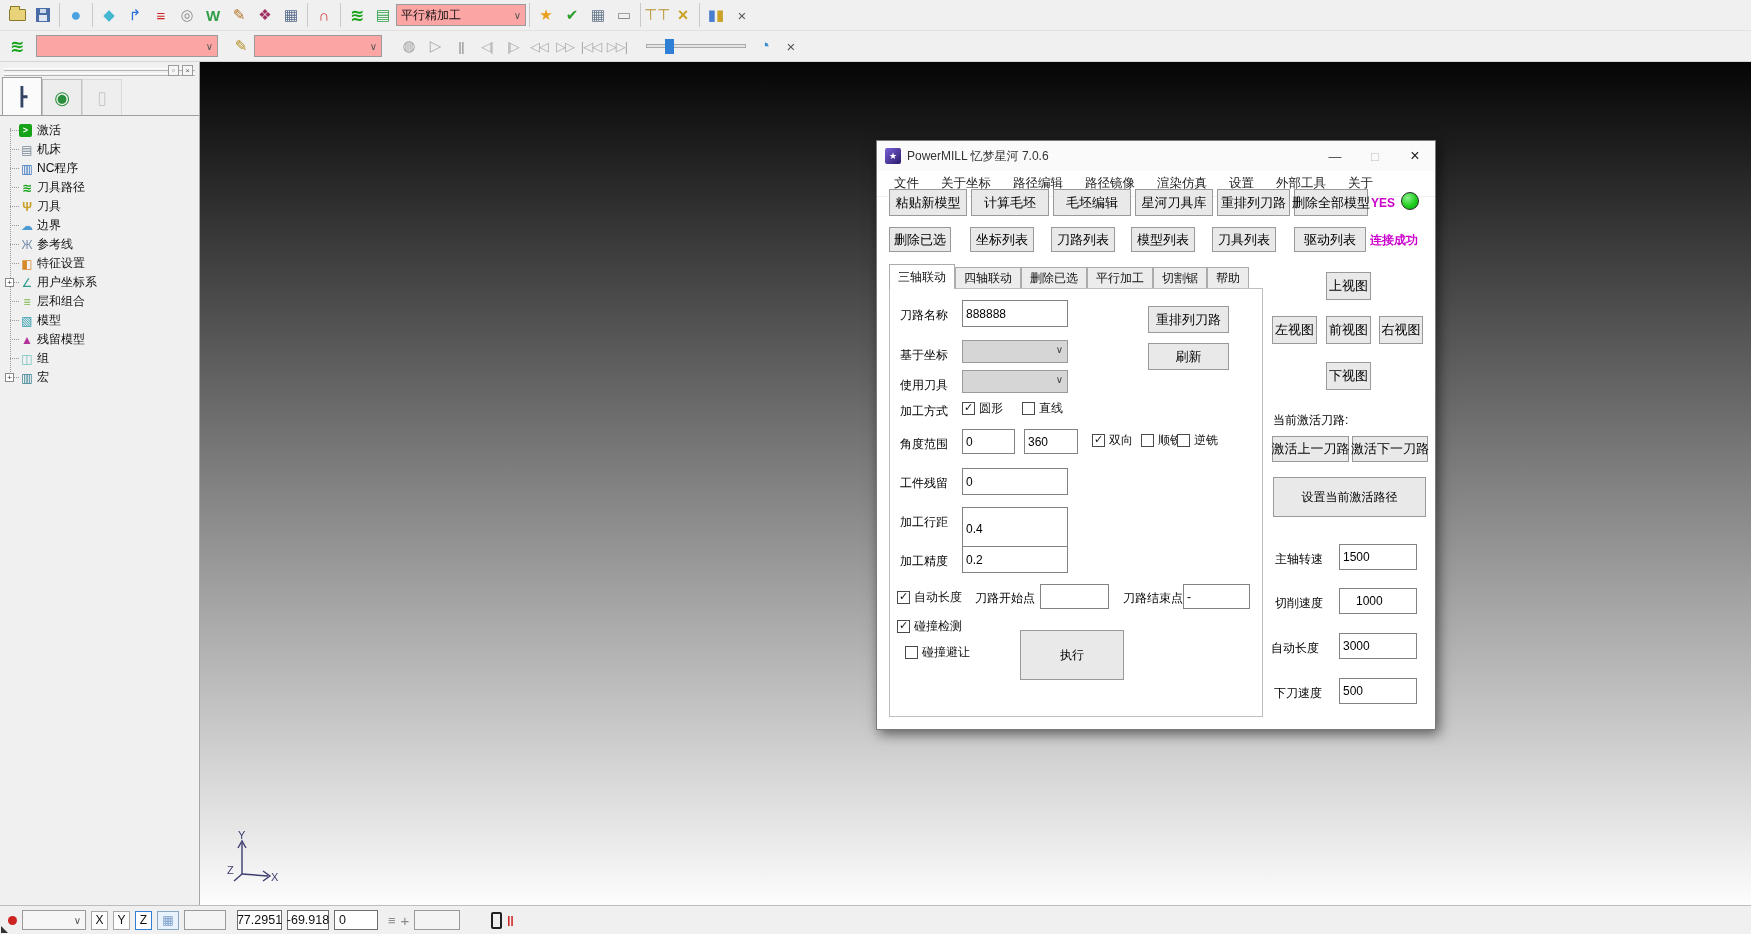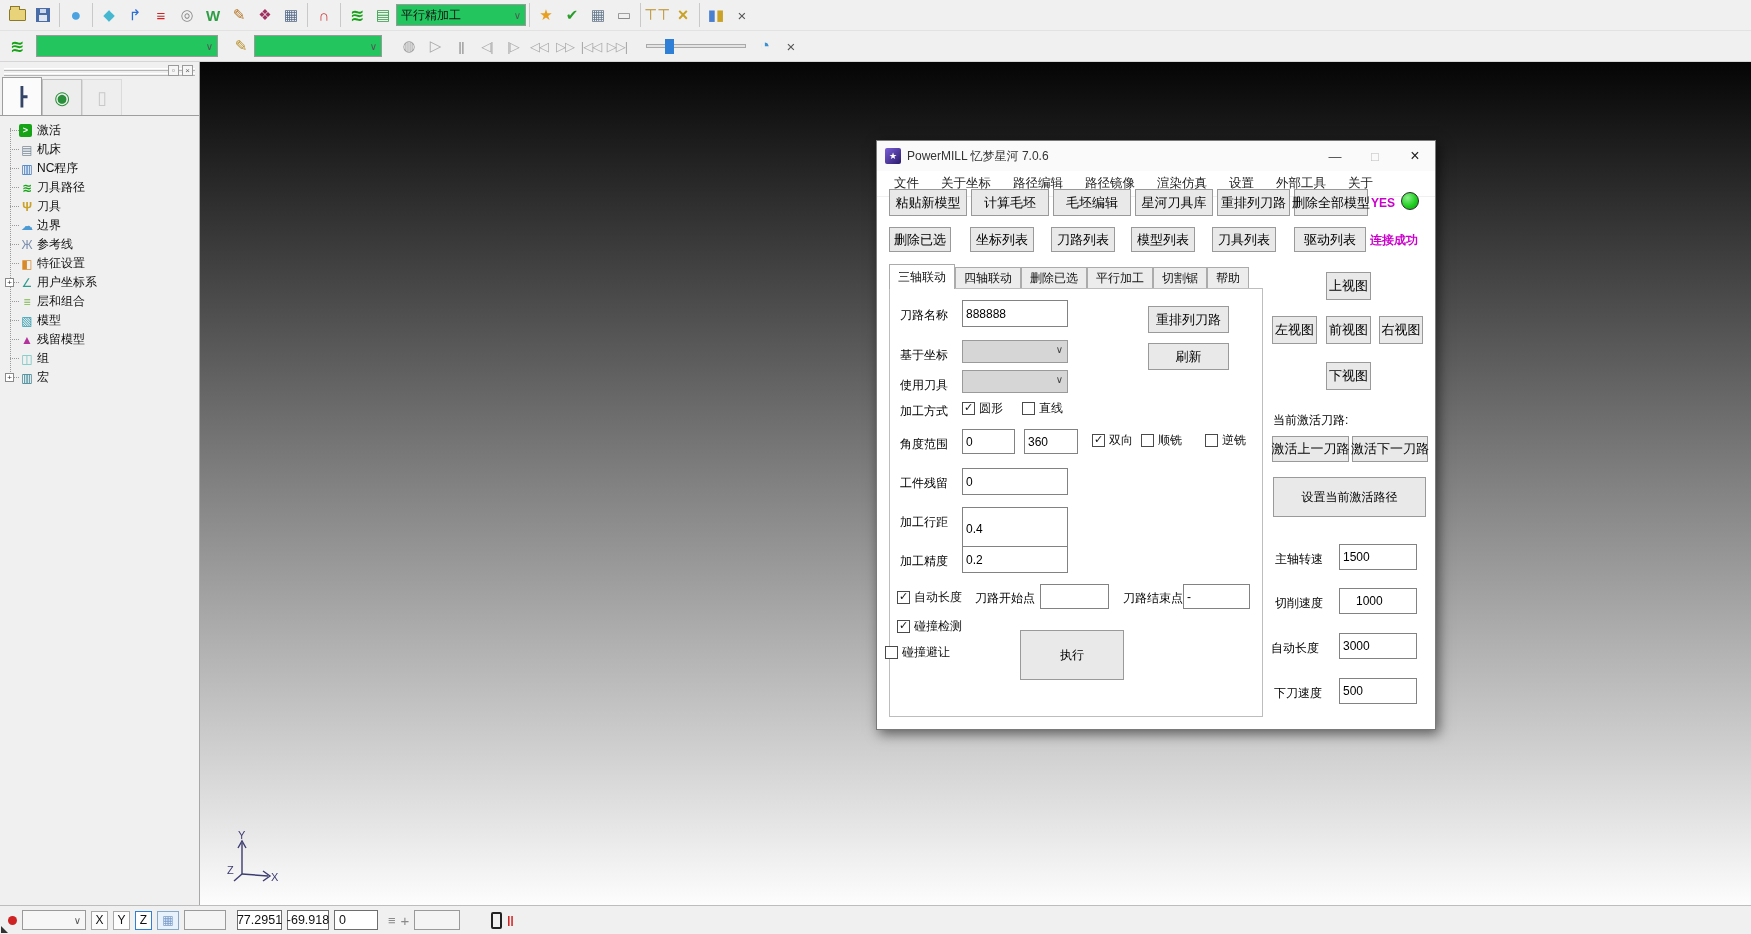--- a/index.html
+++ b/index.html
@@ -6,21 +6,21 @@
   html,body{width:1751px;height:934px;overflow:hidden;}
   body{font-family:"Liberation Sans","DejaVu Sans",sans-serif;font-size:12px;color:#111;background:#f0f0f0;}
   .app{position:relative;width:1751px;height:934px;background:#f0f0f0;overflow:hidden;}
 
   
   .tb{display:flex;align-items:center;padding-left:4px;background:#f0f0f0;}
   .tb1{height:31px;border-bottom:1px solid #e2e2e2;}
   .tb2{height:31px;border-bottom:1px solid #d5d5d5;}
   .tbi{width:26px;height:26px;display:flex;align-items:center;justify-content:center;font-size:15px;flex:0 0 auto;}
   .sep{width:1px;height:24px;background:#c9c9c9;margin:0 3px;flex:0 0 auto;}
-  .combo{height:22px;background:#22c55e;border:1px solid #9a9a9a;display:flex;align-items:center;padding:0 4px;position:relative;}
+  .combo{height:22px;background:#fca5a5;border:1px solid #9a9a9a;display:flex;align-items:center;padding:0 4px;position:relative;}
   .combo .chev{position:absolute;right:4px;color:#555;font-size:10px;}
   .mini-folder{width:17px;height:12px;background:#e8d27a;border:1px solid #8a7a2a;position:relative;border-radius:1px;}
   .mini-folder::before{content:"";position:absolute;top:-4px;left:0;width:8px;height:3px;background:#e8d27a;border:1px solid #8a7a2a;border-bottom:none;}
   .mini-floppy{width:14px;height:14px;background:#4a6da7;position:relative;}
   .mini-floppy::before{content:"";position:absolute;left:3px;top:7px;width:8px;height:6px;background:#dfe6f2;}
   .mini-floppy::after{content:"";position:absolute;left:4px;top:1px;width:6px;height:4px;background:#cdd8ea;}
   .slider{width:100px;height:4px;background:#e4e4e4;border:1px solid #aaa;position:relative;margin:0 6px;}
   .slider .handle{position:absolute;top:-6px;left:18px;width:9px;height:15px;background:#2f7fd6;}
   .pb{color:#a9a9a9;font-size:13px;letter-spacing:-1px;}
 
@@ -330,21 +330,21 @@
     <input class="inp" style="left: 85px; top: 288px; width: 53px; height: 25px;" value="0">
     <input class="inp" style="left: 147px; top: 288px; width: 54px; height: 25px;" value="360">
     <label class="cb on" style="left:215px;top:291px;">
         <span class="box"></span>
         <span>双向</span>
       </label>
     <label class="cb" style="left:264px;top:291px;">
         <span class="box"></span>
         <span>顺铣</span>
       </label>
-    <label class="cb" style="left:328px;top:291px;">
+    <label class="cb" style="left:300px;top:291px;">
         <span class="box"></span>
         <span>逆铣</span>
       </label>
 
     <span class="lbl" style="left:23px;top:334px;">工件残留</span>
     <input class="inp" style="left: 85px; top: 327px; width: 106px; height: 27px;" value="0">
 
     <span class="lbl" style="left:23px;top:373px;">加工行距</span>
     <input class="inp" style="left: 85px; top: 366px; width: 106px; height: 44px;" value="0.4">
 
@@ -357,21 +357,21 @@
       </label>
     <span class="lbl" style="left:98px;top:449px;">刀路开始点</span>
     <input class="inp" style="left: 163px; top: 443px; width: 69px; height: 25px;" value="">
     <span class="lbl" style="left:246px;top:449px;">刀路结束点</span>
     <input class="inp" style="left: 306px; top: 443px; width: 67px; height: 25px;" value="-">
 
     <label class="cb on" style="left:20px;top:477px;">
         <span class="box"></span>
         <span>碰撞检测</span>
       </label>
-    <label class="cb" style="left:8px;top:503px;align-items:center;">
+    <label class="cb" style="left:28px;top:503px;align-items:center;">
         <span class="box"></span>
         <span>碰撞避让</span>
       </label>
 
     <div class="btn bigbtn" style="left:143px;top:489px;width:104px;height:50px;">执行</div>
 
     <div class="btn" style="left:449px;top:131px;width:45px;height:28px;">上视图</div>
     <div class="btn" style="left:395px;top:175px;width:45px;height:28px;">左视图</div>
     <div class="btn" style="left:449px;top:175px;width:45px;height:28px;">前视图</div>
     <div class="btn" style="left:502px;top:175px;width:44px;height:28px;">右视图</div>

